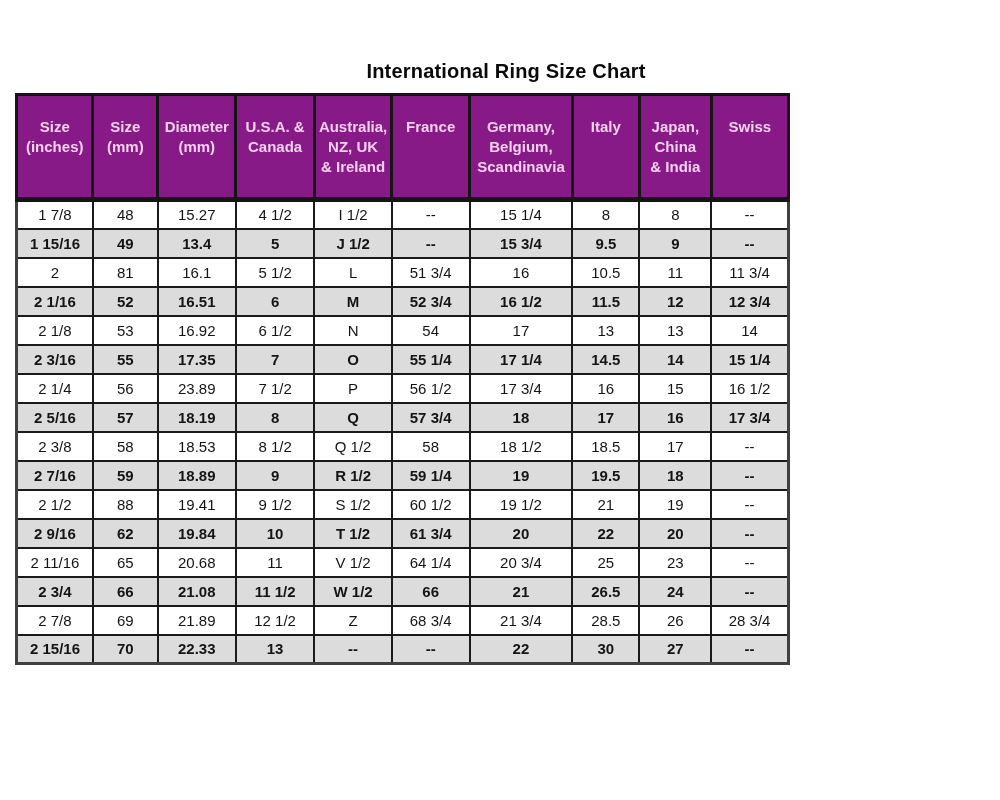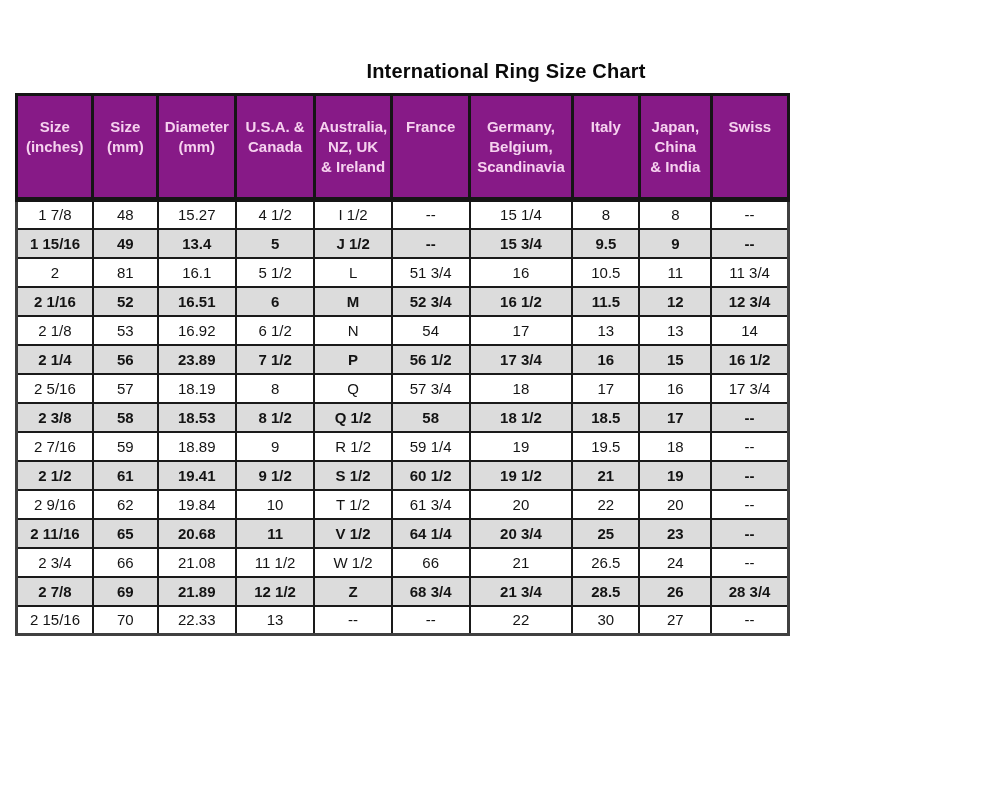--- a/index.html
+++ b/index.html
@@ -175,20 +175,32 @@
           <td>16.92</td>
           <td>6 1/2</td>
           <td>N</td>
           <td>54</td>
           <td>17</td>
           <td>13</td>
           <td>13</td>
           <td>14</td>
         </tr>
         <tr>
+          <td>2 3/16</td>
+          <td>55</td>
+          <td>17.35</td>
+          <td>7</td>
+          <td>O</td>
+          <td>55 1/4</td>
+          <td>17 1/4</td>
+          <td>14.5</td>
+          <td>14</td>
+          <td>15 1/4</td>
+        </tr>
+        <tr>
           <td>2 1/4</td>
           <td>56</td>
           <td>23.89</td>
           <td>7 1/2</td>
           <td>P</td>
           <td>56 1/2</td>
           <td>17 3/4</td>
           <td>16</td>
           <td>15</td>
           <td>16 1/2</td>
@@ -224,21 +236,21 @@
           <td>9</td>
           <td>R 1/2</td>
           <td>59 1/4</td>
           <td>19</td>
           <td>19.5</td>
           <td>18</td>
           <td>--</td>
         </tr>
         <tr>
           <td>2 1/2</td>
-          <td>61</td>
+          <td>88</td>
           <td>19.41</td>
           <td>9 1/2</td>
           <td>S 1/2</td>
           <td>60 1/2</td>
           <td>19 1/2</td>
           <td>21</td>
           <td>19</td>
           <td>--</td>
         </tr>
         <tr>

